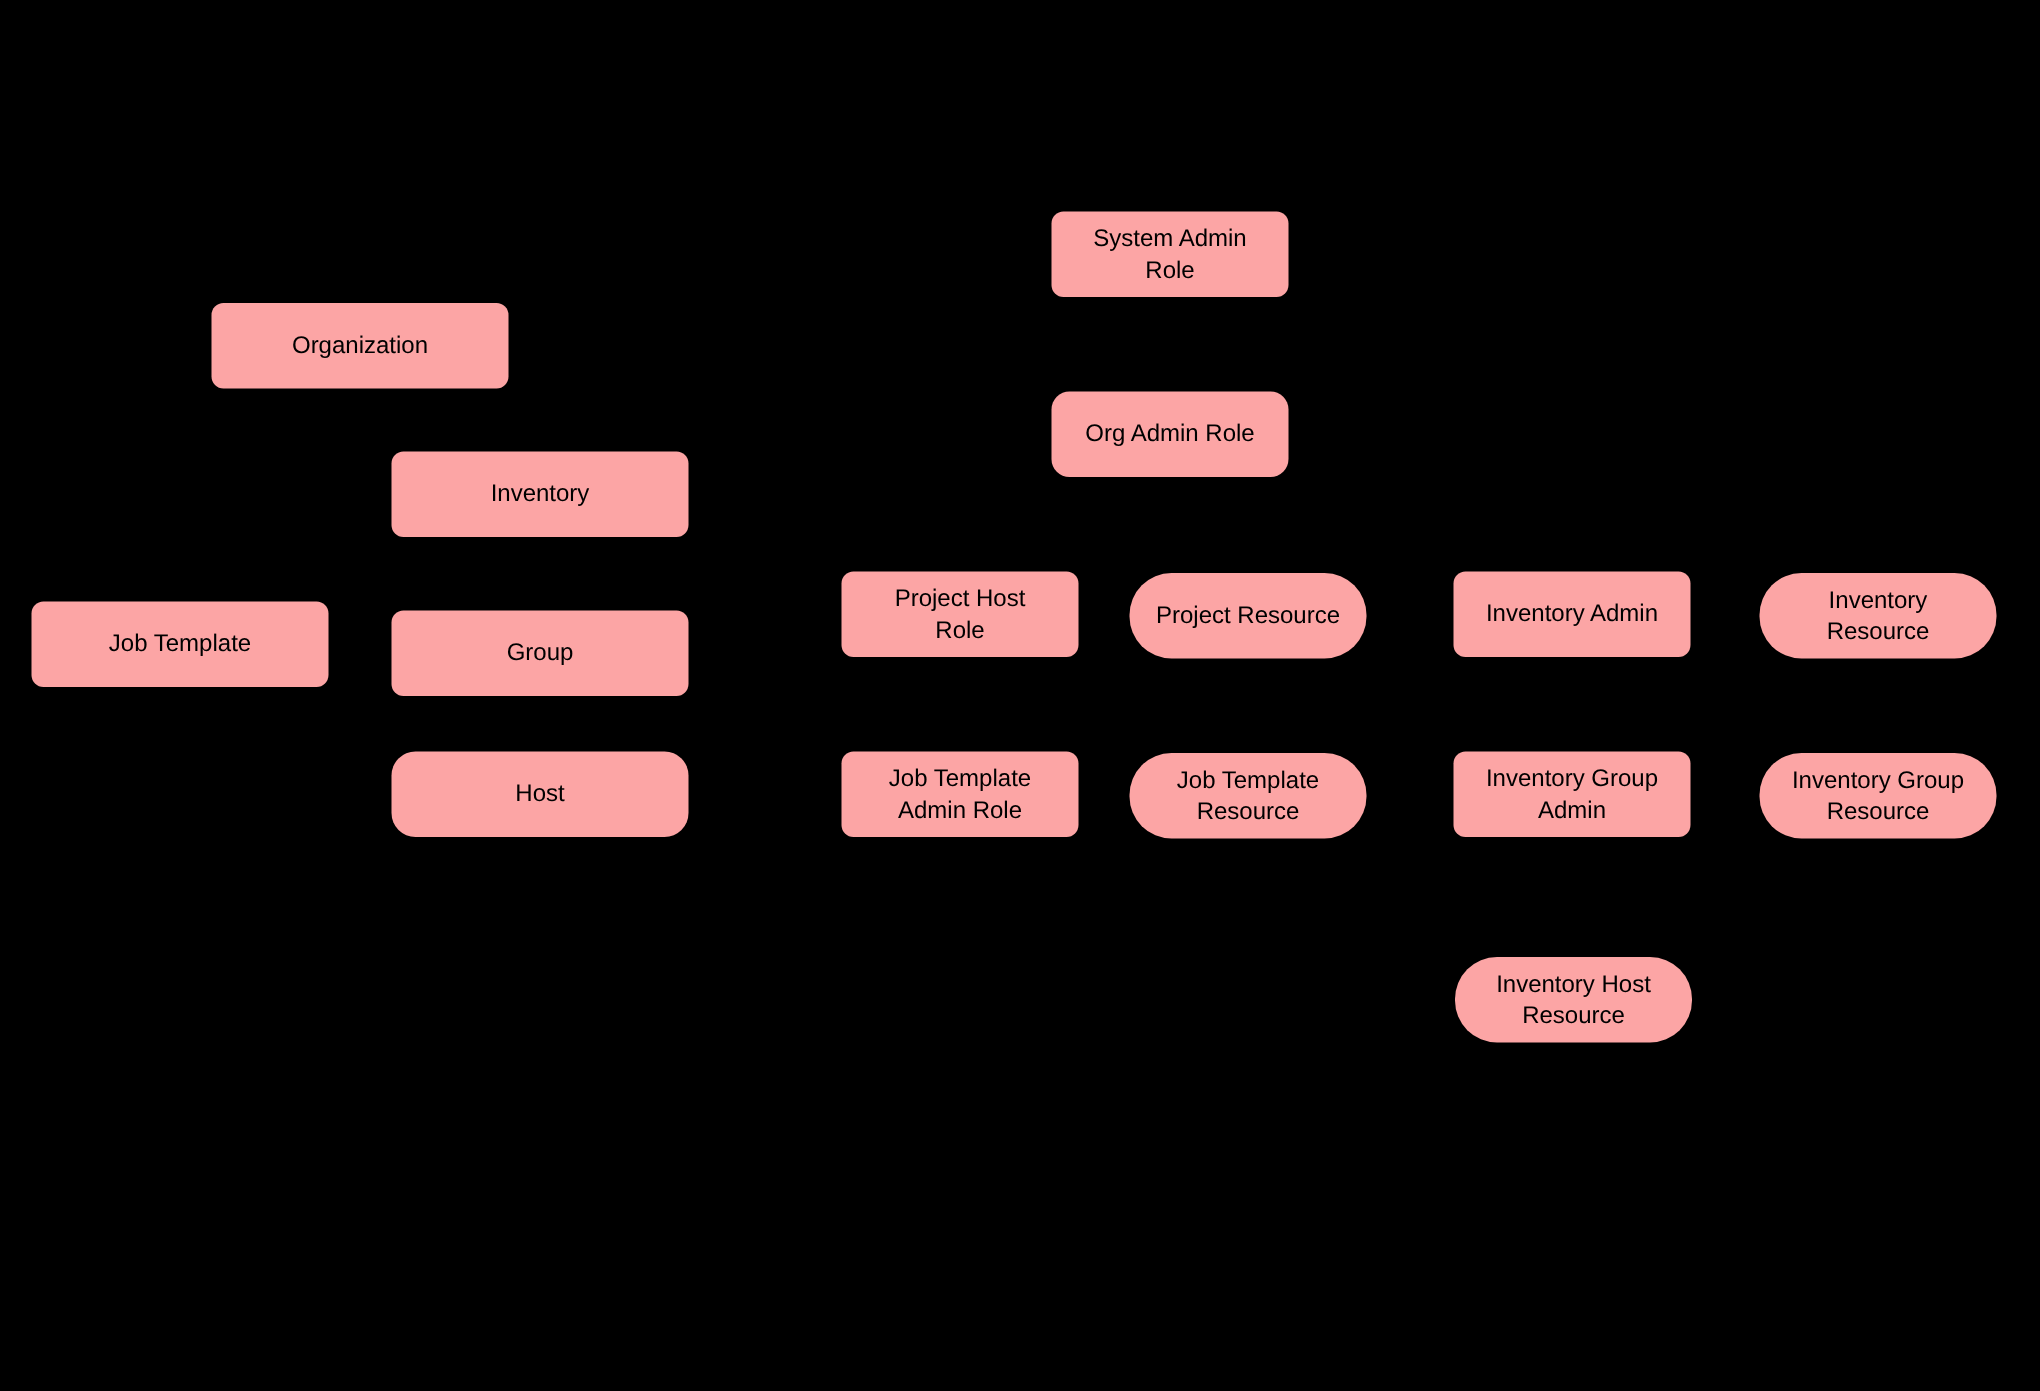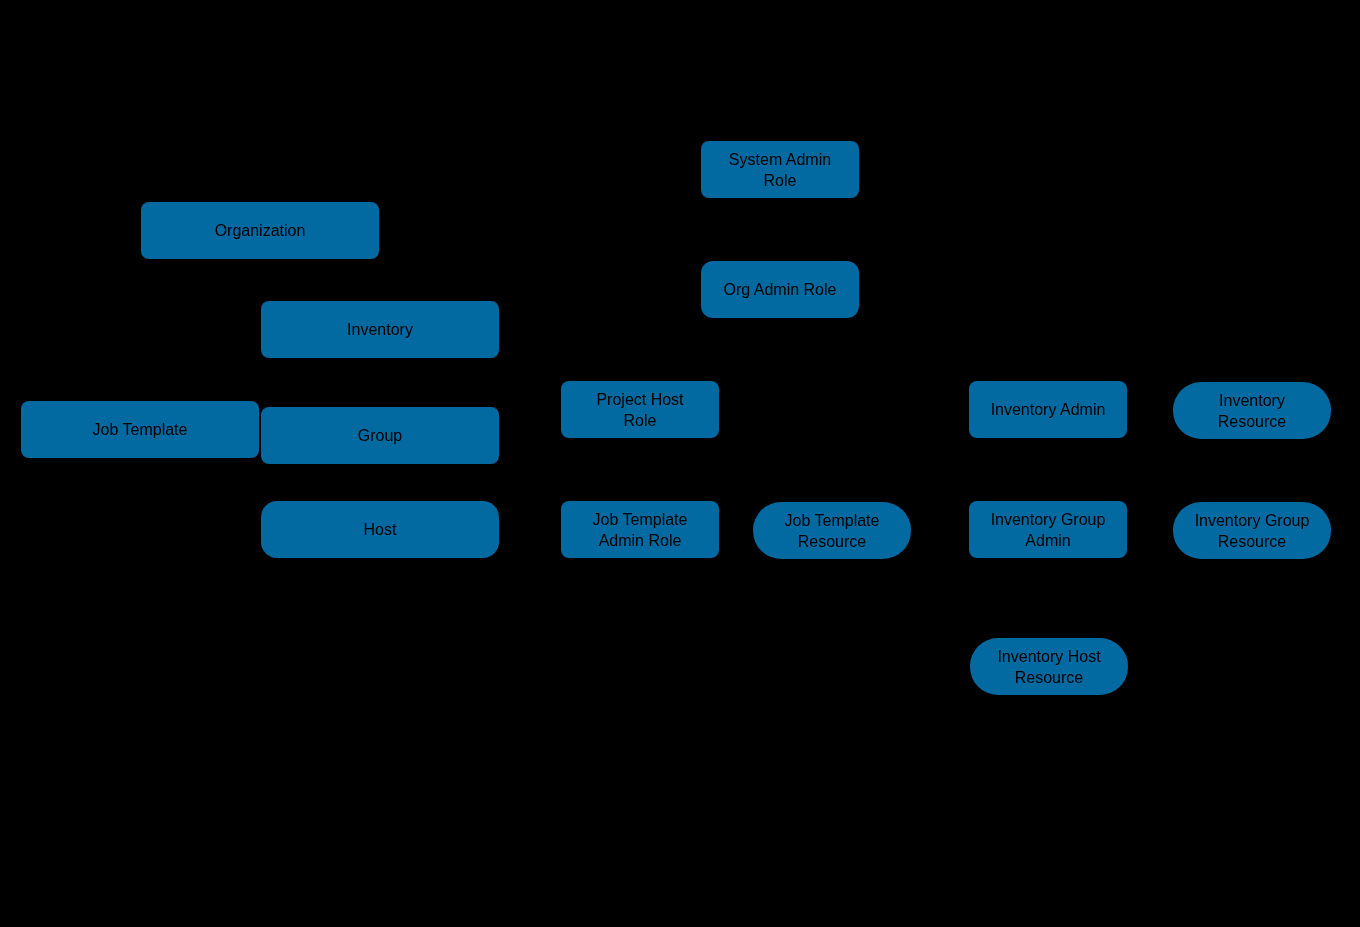--- a/index.html
+++ b/index.html
@@ -11,54 +11,55 @@
     position: relative;
     width: 1360px;
     height: 927px;
     background: #000000;
     overflow: hidden;
     font-family: "Liberation Sans", "DejaVu Sans", sans-serif;
   }
   .node {
     position: absolute;
     height: 57px;
-    background: #0369a1;
+    background: #fca5a5;
     color: #000000;
     display: flex;
     align-items: center;
     justify-content: center;
     text-align: center;
     font-size: 16px;
     line-height: 21px;
     white-space: pre-line;
     box-sizing: border-box;
     padding: 2px 6px;
   }
   .rect { border-radius: 8px; }
   .pill { border-radius: 28px; }
-  .w-wide   { width: 238px; }
+  .w-wide   { width: 198px; }
   .w-narrow { width: 158px; }
 </style>
 </head>
 <body>
 
 <div class="canvas">
 
   <div class="node rect w-wide" style="left:141px;  top:202px;">Organization</div>
   <div class="node rect w-wide" style="left:261px;  top:301px;">Inventory</div>
   <div class="node rect w-wide" style="left:21px;   top:401px;">Job Template</div>
   <div class="node rect w-wide" style="left:261px;  top:407px;">Group</div>
   <div class="node rect w-wide" style="left:261px;  top:501px;border-radius:16px;">Host</div>
 
   <div class="node rect w-narrow" style="left:701px;  top:141px;">System Admin
 Role</div>
   <div class="node rect w-narrow" style="left:701px;  top:261px;border-radius:12px;">Org Admin Role</div>
 
   <div class="node rect w-narrow" style="left:561px;  top:381px;">Project Host
 Role</div>
+  <div class="node pill w-narrow" style="left:753px;  top:382px;">Project Resource</div>
   <div class="node rect w-narrow" style="left:969px;  top:381px;">Inventory Admin</div>
   <div class="node pill w-narrow" style="left:1173px; top:382px;">Inventory
 Resource</div>
 
   <div class="node rect w-narrow" style="left:561px;  top:501px;">Job Template
 Admin Role</div>
   <div class="node pill w-narrow" style="left:753px;  top:502px;">Job Template
 Resource</div>
   <div class="node rect w-narrow" style="left:969px;  top:501px;">Inventory Group
 Admin</div>

